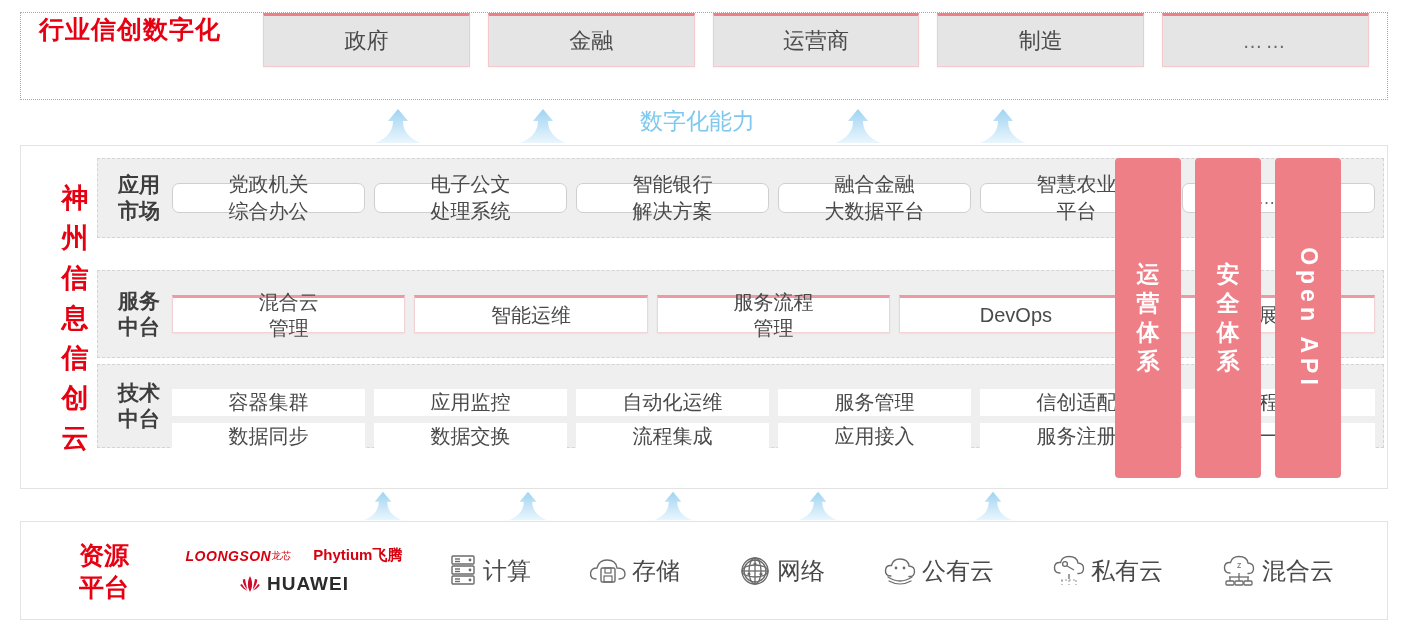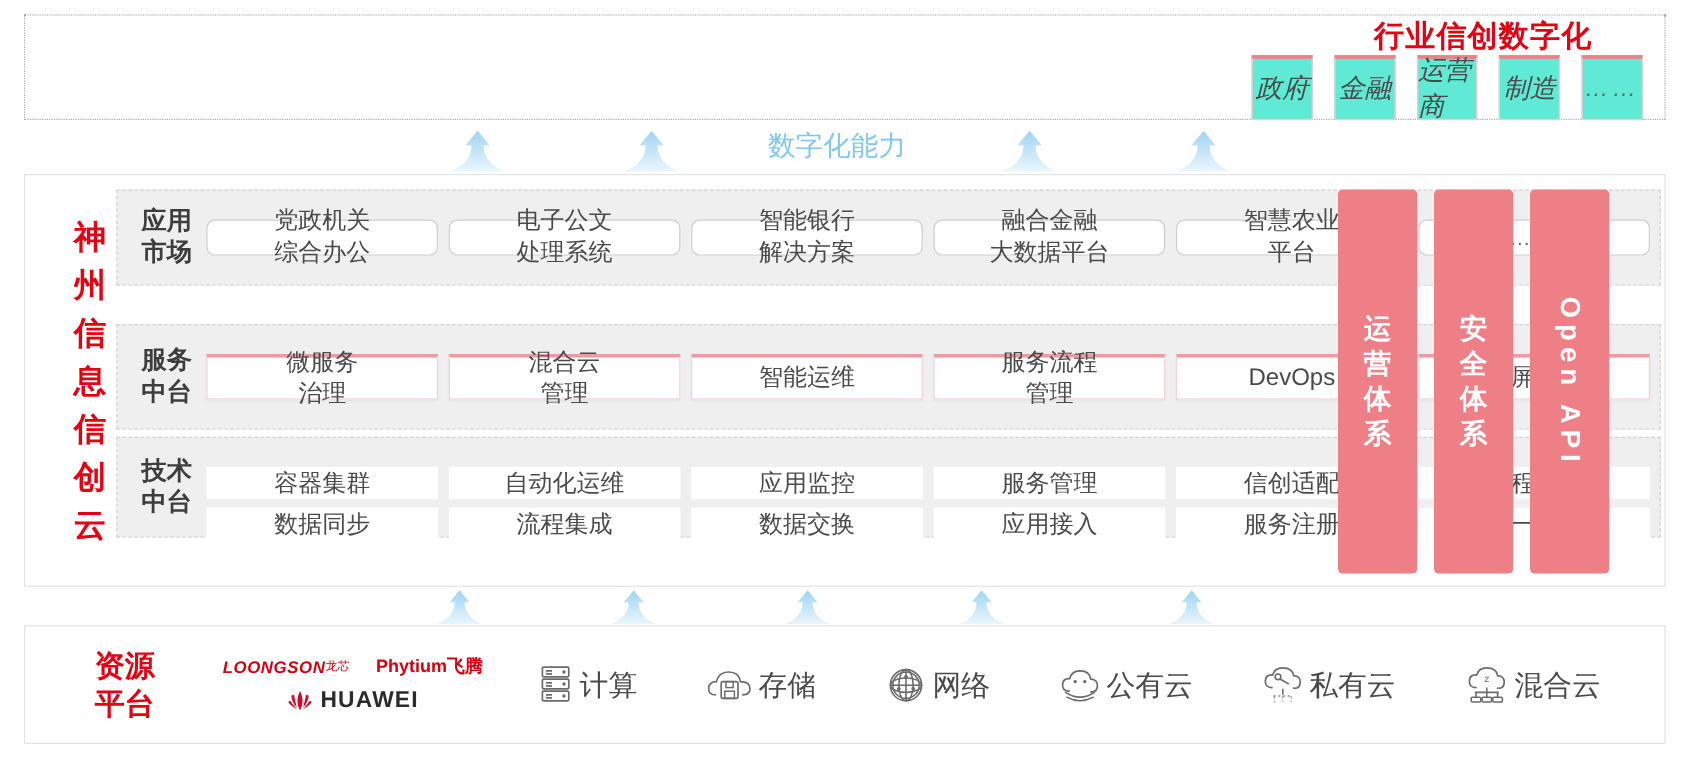--- a/index.html
+++ b/index.html
@@ -14,50 +14,48 @@
     position: relative;
   }
 
   
   #industry-band {
     position: absolute;
     left: 20px; top: 12px;
     width: 1368px; height: 88px;
     border: 1px dotted #aaaaaa;
     display: flex;
-    align-items: flex-end;
+    align-items: flex-start;
     padding: 0 18px;
-    flex-direction: column;
   }
   #industry-title {
     color: #e60012;
     font-weight: bold;
     font-size: 25px;
     letter-spacing: 1px;
     white-space: nowrap;
     margin-right: 42px;
   }
   #industry-cards {
     flex: 1;
     display: flex;
     gap: 18px;
     height: 54px;
   }
   .industry-card {
     flex: 1;
-    background: #5eead4;
+    background: #e5e5e5;
     border: 1px solid #f2c9cd;
     border-top: 3px solid #ef7f87;
     display: flex;
     align-items: center;
     justify-content: center;
     font-size: 22px;
     color: #4a4a4a;
     box-shadow: 0 1px 2px rgba(0,0,0,0.05);
-    font-style: italic;
   }
   .industry-card.dots { color: #6a6a6a; letter-spacing: 3px; font-size: 20px; }
 
   
   #gap-upper {
     position: absolute;
     left: 20px; top: 100px;
     width: 1368px; height: 44px;
   }
   #cap-label {
@@ -383,26 +381,20 @@
   </div>
 
   <div class="stripe" id="stripe-service">
     <div class="stripe-label">
       <span>服务</span>
       <span>中台</span>
     </div>
     <div class="card-row">
       <div class="svc-card">
         <div>
-          <div>微服务</div>
-          <div>治理</div>
-        </div>
-      </div>
-      <div class="svc-card">
-        <div>
           <div>混合云</div>
           <div>管理</div>
         </div>
       </div>
       <div class="svc-card">
         <div>智能运维</div>
       </div>
       <div class="svc-card">
         <div>
           <div>服务流程</div>
@@ -422,26 +414,26 @@
     <div class="stripe-label">
       <span>技术</span>
       <span>中台</span>
     </div>
     <div class="card-row">
       <div class="card-col">
         <div class="tech-card">容器集群</div>
         <div class="tech-card">数据同步</div>
       </div>
       <div class="card-col">
+        <div class="tech-card">应用监控</div>
+        <div class="tech-card">数据交换</div>
+      </div>
+      <div class="card-col">
         <div class="tech-card">自动化运维</div>
         <div class="tech-card">流程集成</div>
-      </div>
-      <div class="card-col">
-        <div class="tech-card">应用监控</div>
-        <div class="tech-card">数据交换</div>
       </div>
       <div class="card-col">
         <div class="tech-card">服务管理</div>
         <div class="tech-card">应用接入</div>
       </div>
       <div class="card-col">
         <div class="tech-card">信创适配</div>
         <div class="tech-card">服务注册</div>
       </div>
       <div class="card-col">

